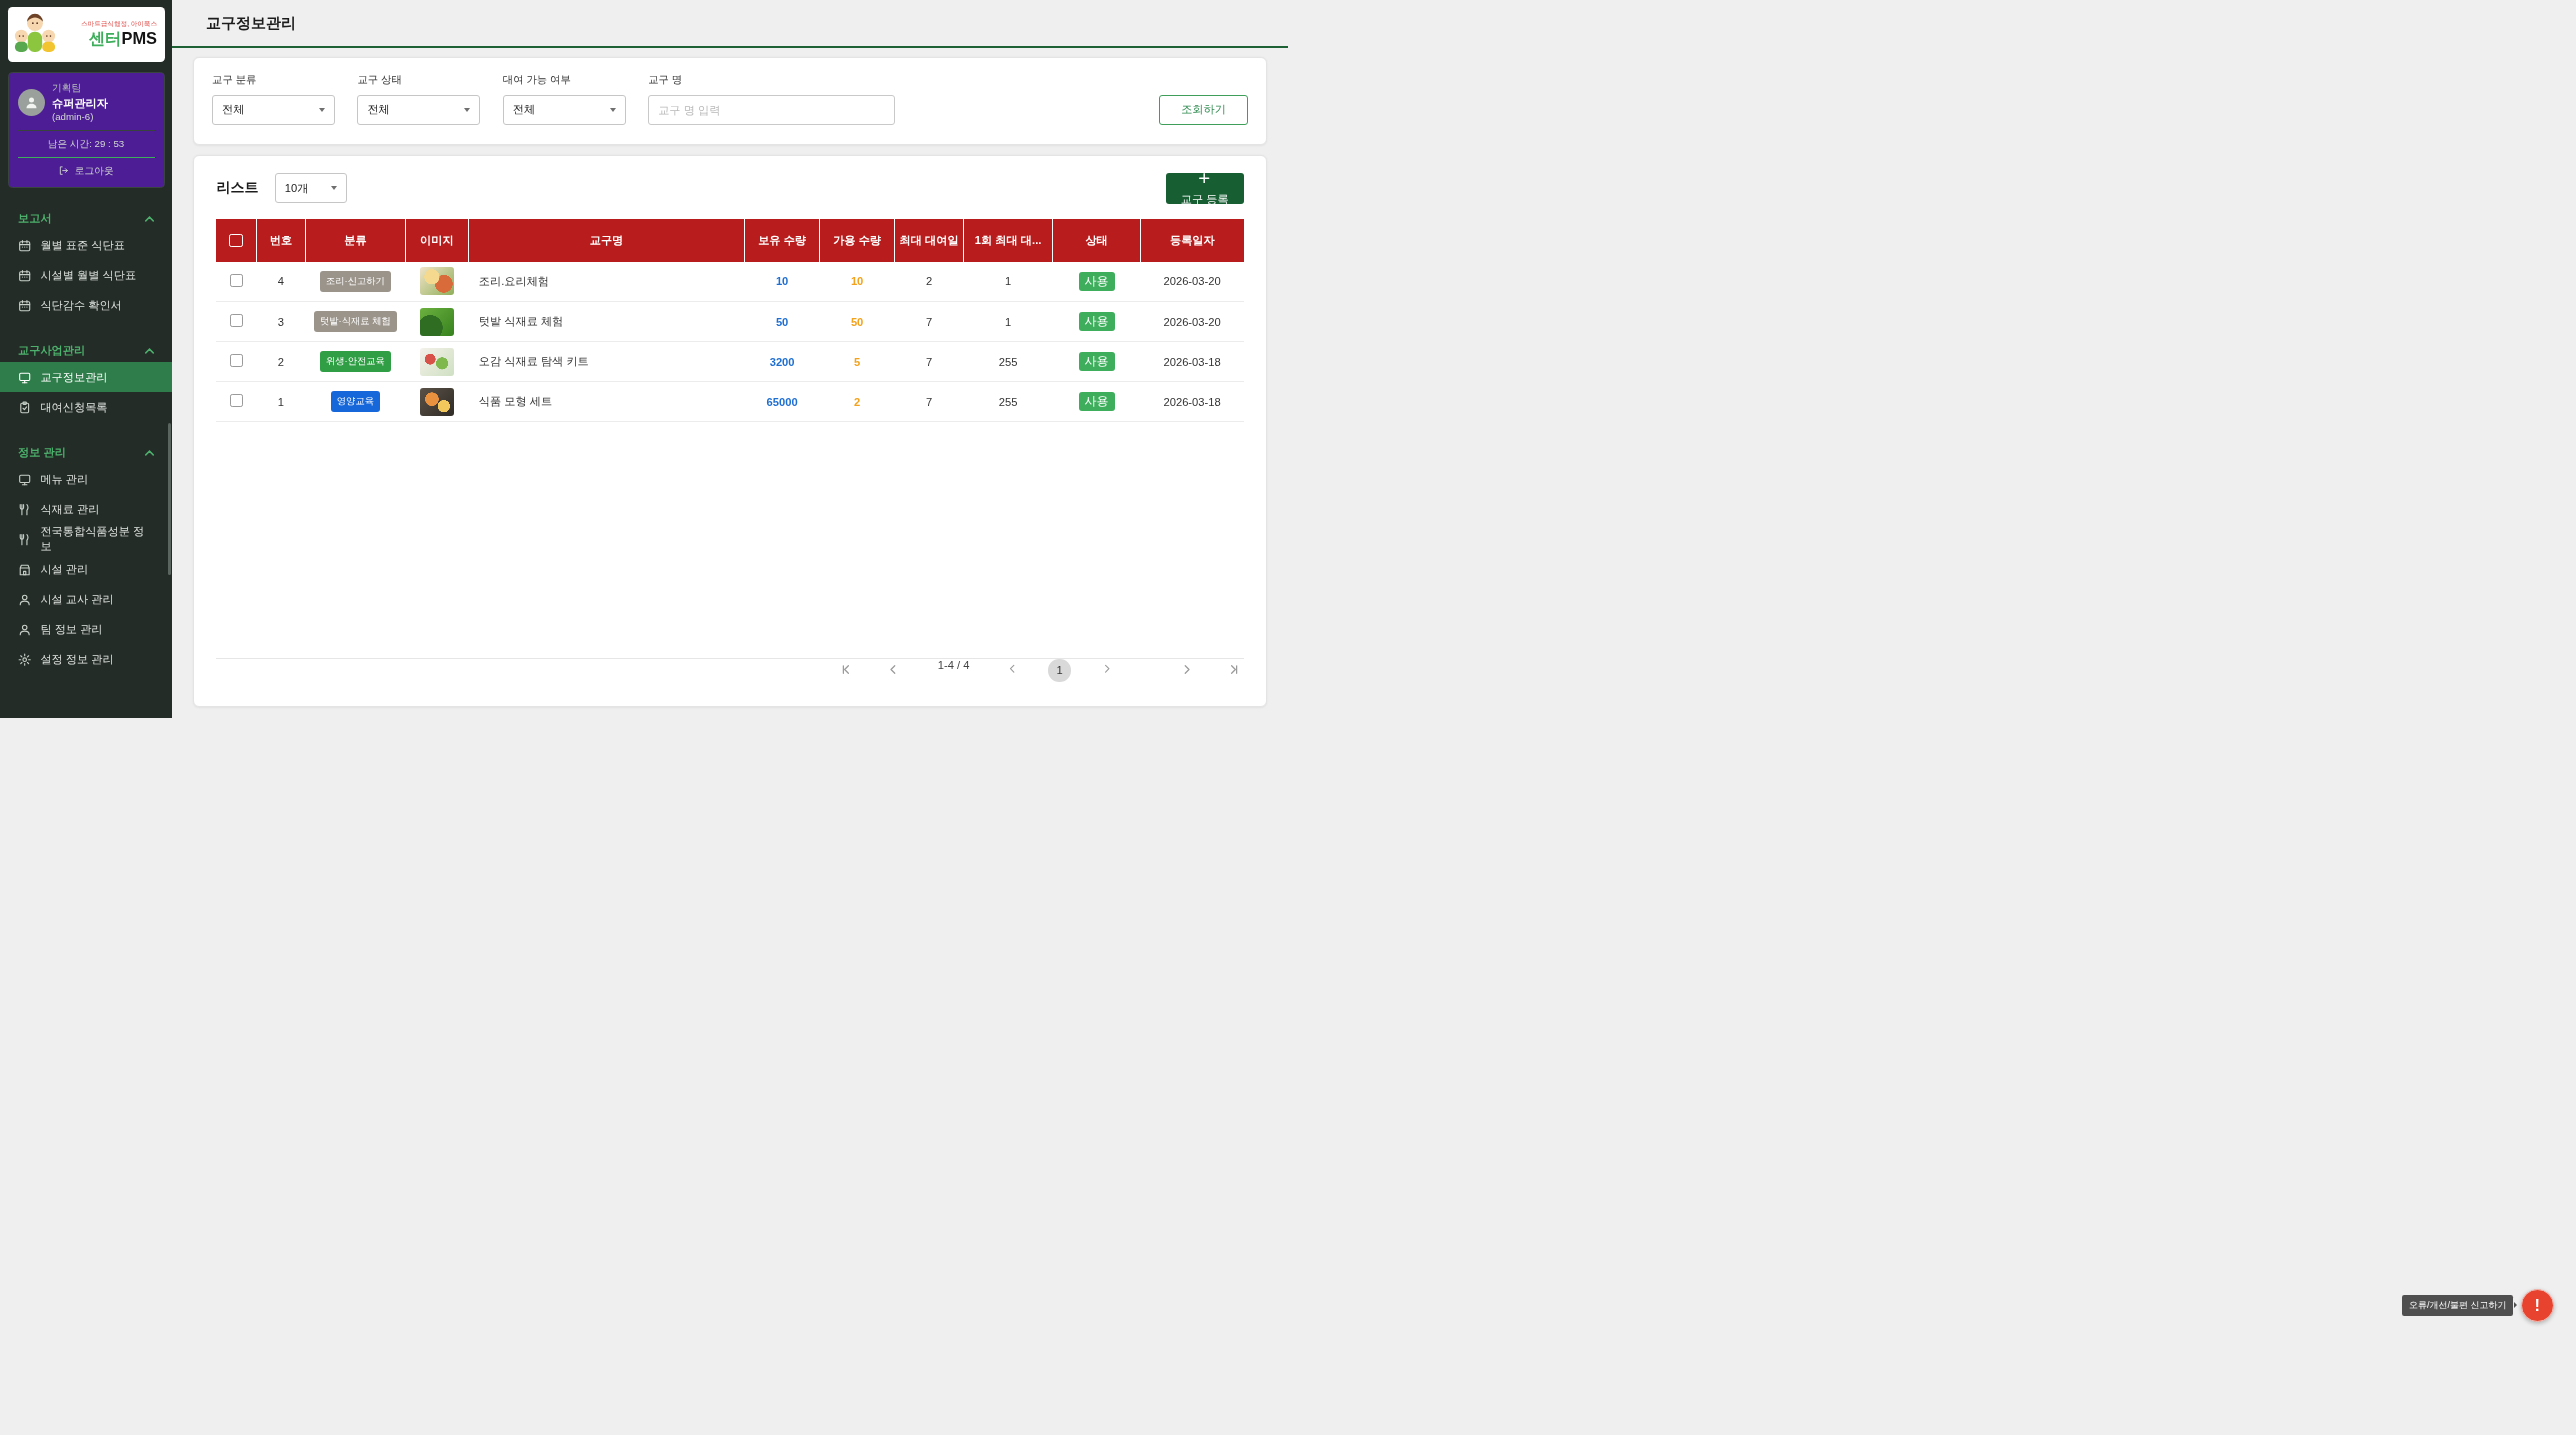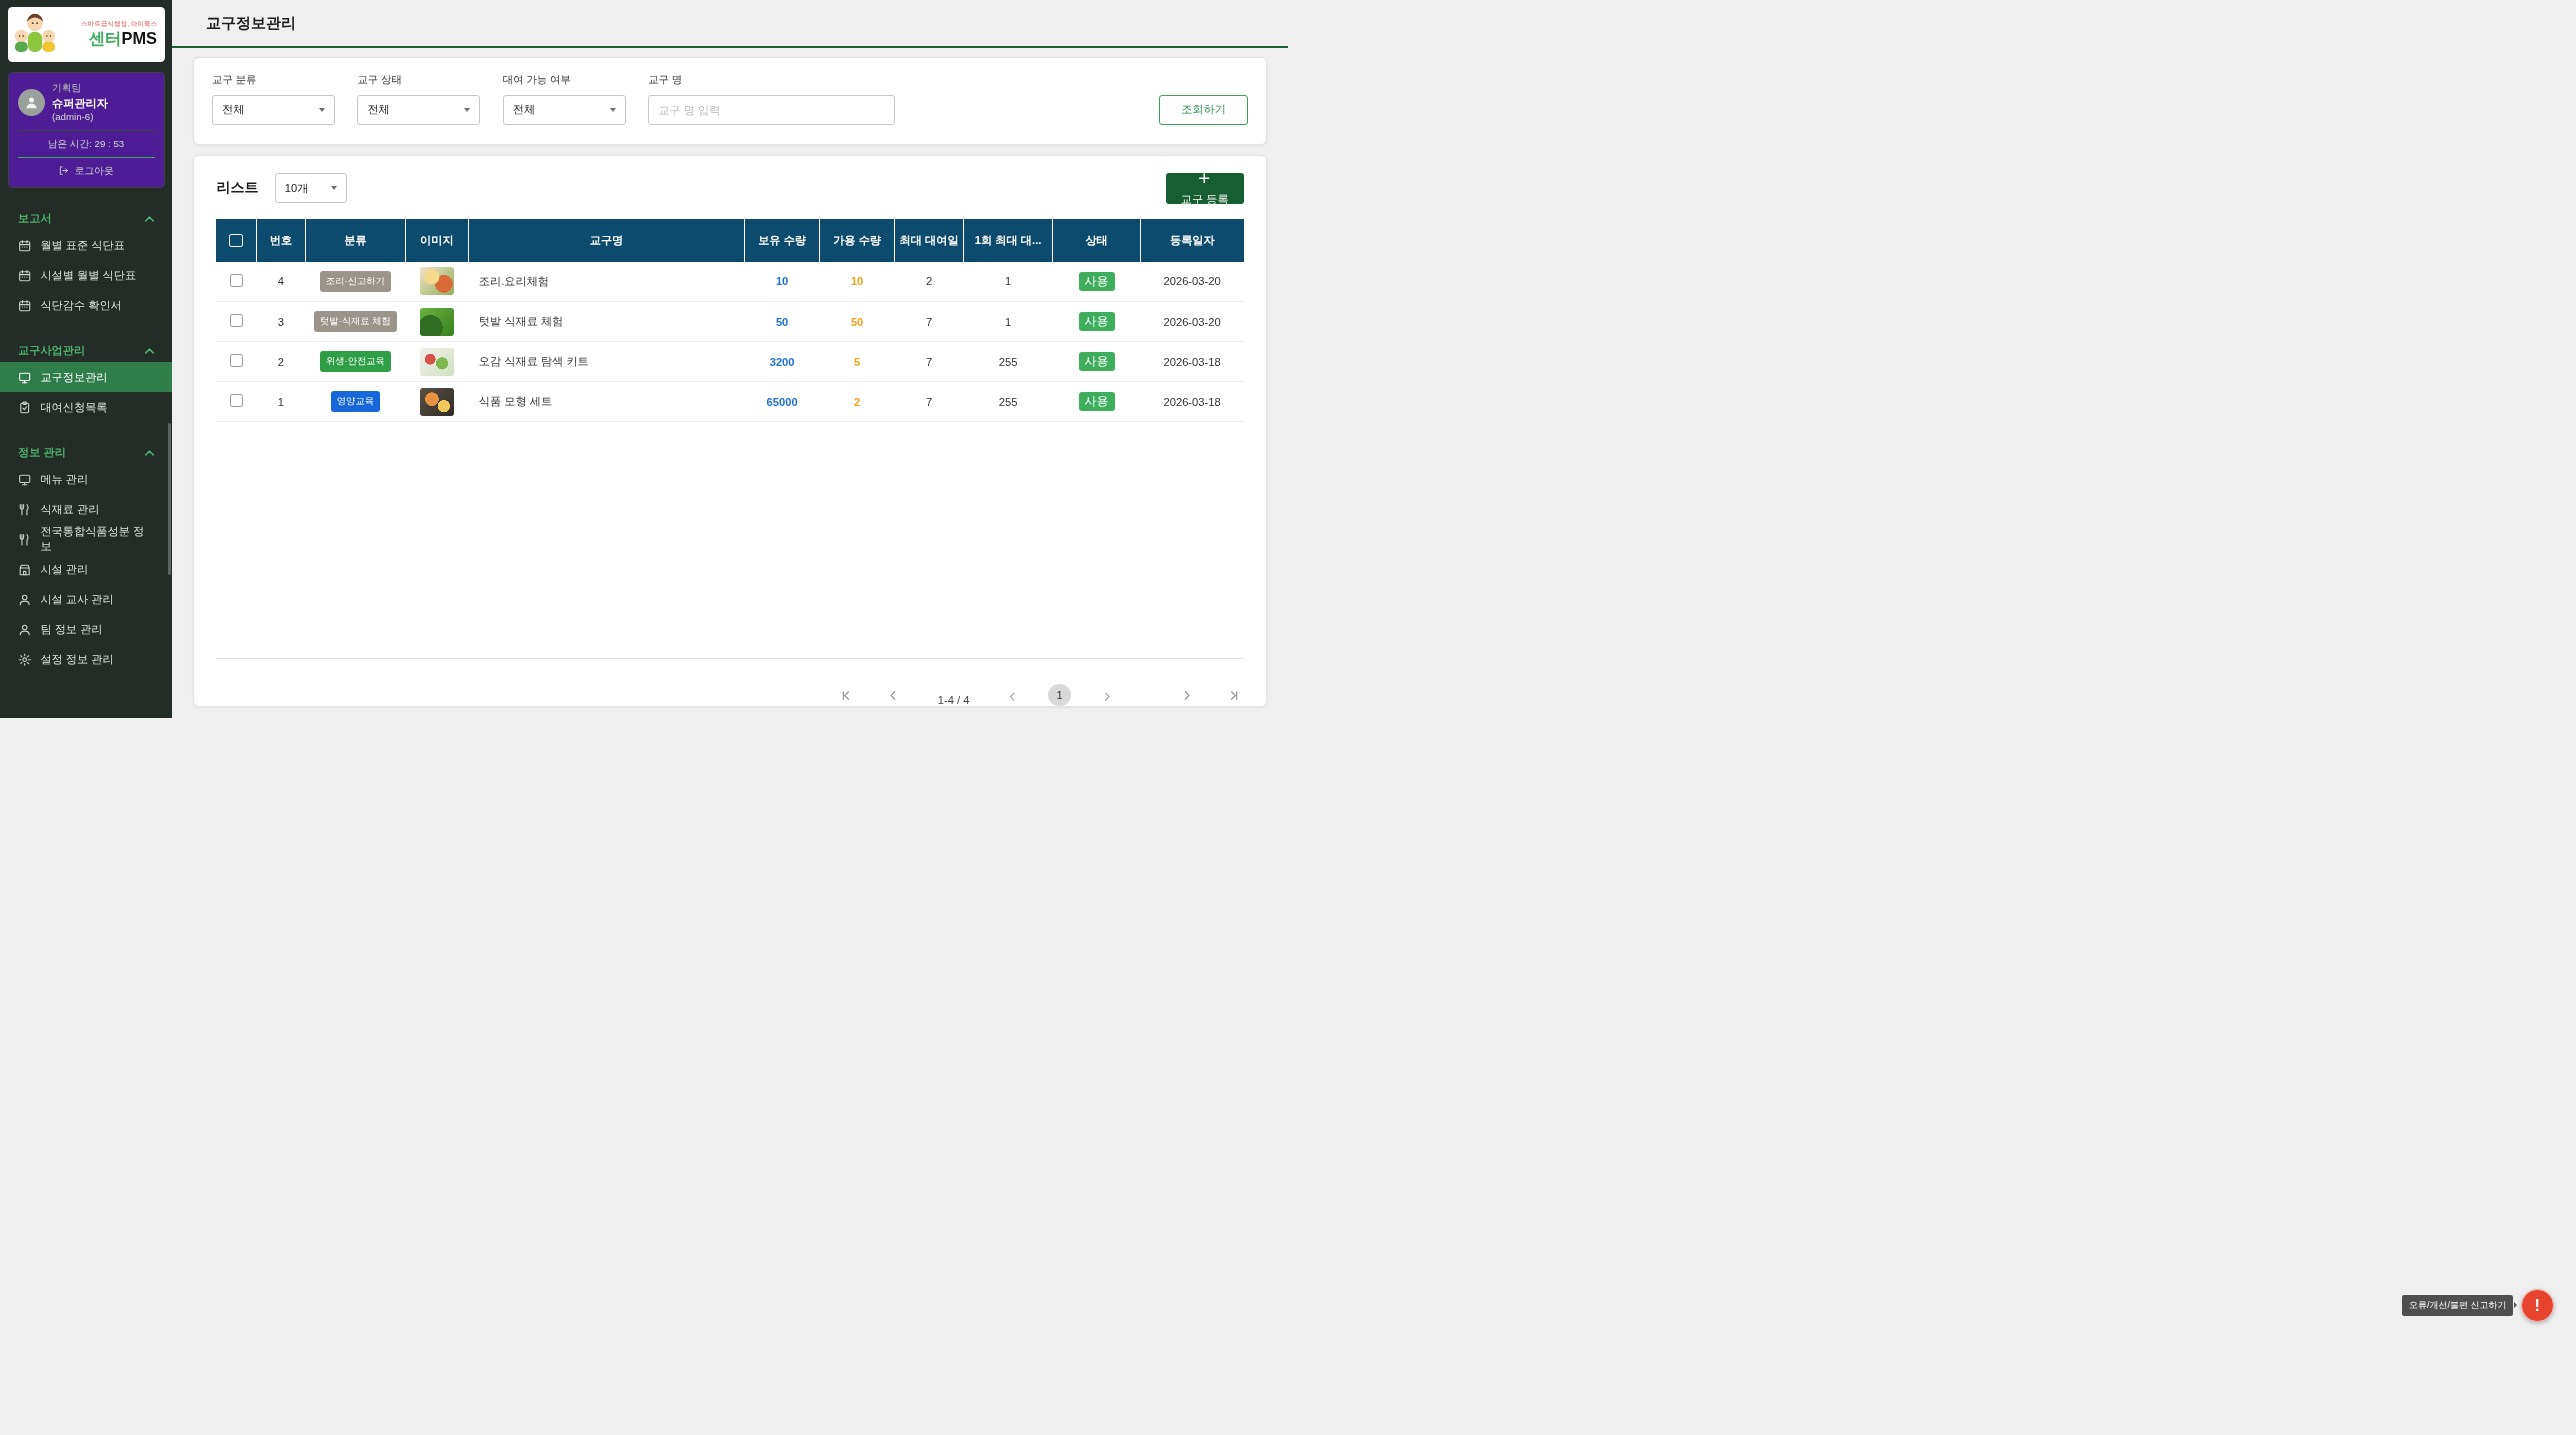--- a/index.html
+++ b/index.html
@@ -50,33 +50,33 @@
 
   
   .list-card { margin-top:10.4px; height:552px; padding:16.4px 22.4px 0; display:flex; flex-direction:column; }
   .list-head { display:flex; align-items:center; gap:16.4px; }
   .list-title { font-size:14px; font-weight:bold; color:#1c1c1c; }
   .size-select { width:72px; }
   .register-btn { margin-left:auto; height:31px; padding:0 15px; background:#175e33; border:none; border-radius:3px; color:#fff; font-size:11.2px; display:flex; align-items:center; gap:6.7px; cursor:pointer; font-family:inherit;flex-direction:column; }
 
   .table-wrap { margin-top:15px; flex:1; }
   table { width:100%; border-collapse:collapse; table-layout:fixed; }
-  thead th { background:#0c4a6e; color:#fff; font-size:11.2px; font-weight:bold; height:30px; text-align:center; overflow:hidden; white-space:nowrap; text-overflow:ellipsis; padding:14px 3px; }
+  thead th { background:#b91c1c; color:#fff; font-size:11.2px; font-weight:bold; height:30px; text-align:center; overflow:hidden; white-space:nowrap; text-overflow:ellipsis; padding:14px 3px; }
   thead th + th { border-left:0.7px solid rgba(255,255,255,.3); }
   tbody td { height:40px; border-bottom:0.7px solid #ececec; text-align:center; font-size:11.2px; color:#333; }
   td.name-cell { text-align:left; padding-left:10.4px; }
   .checkbox { width:13.4px; height:13.4px; border:1.5px solid #9a9a9a; border-radius:2.2px; background:#fff; display:inline-block; cursor:pointer; }
   .checkbox.header { border-color:#fff; background:transparent; vertical-align:middle; }
   .thumb { width:34px; height:28px; border-radius:3px; margin:0 auto; }
   .badge-cat { display:inline-block; padding:3.7px 6px; border-radius:3px; color:#fff; font-size:9.3px; white-space:nowrap; }
   .badge-status { display:inline-block; width:36px; line-height:19.4px; border-radius:3px; color:#fff; font-size:12px; }
   .num-stock { color:#1f6fd2; font-weight:bold; }
   .num-avail { color:#f2a21c; font-weight:bold; }
 
-  .pagination { border-top:0.7px solid #e6e6e6; height:48px; display:flex; align-items:flex-end; justify-content:flex-end; gap:26px; color:#9b9b9b; flex-shrink:0; }
+  .pagination { border-top:0.7px solid #e6e6e6; height:48px; display:flex; align-items:flex-start; justify-content:flex-end; gap:26px; color:#9b9b9b; flex-shrink:0; }
   .pg-btn { background:none; border:none; color:#9b9b9b; display:flex; align-items:center; cursor:pointer; padding:3px; }
   .pg-range { font-size:11.2px; color:#444; margin:0 7.5px; }
   .pg-current { width:22.4px; height:22.4px; border-radius:50%; background:#d9d9d9; color:#333; font-size:11.2px; display:flex; align-items:center; justify-content:center; cursor:pointer; border:none; font-family:inherit; }
   .pg-gap { width:7.5px; }
 
   
   .feedback { position:fixed; right:22.4px; bottom:113px; display:flex; align-items:center; gap:7.5px; }
   .feedback-tooltip { background:#4f4f4f; color:#fff; font-size:9px; padding:3.7px 6.7px; border-radius:2.2px; position:relative; white-space:nowrap; }
   .feedback-tooltip::after { content:""; position:absolute; right:-3.7px; top:50%; margin-top:-3.7px; border-top:3.7px solid transparent; border-bottom:3.7px solid transparent; border-left:3.7px solid #4f4f4f; }
   .feedback-btn { width:33px; height:33px; border-radius:50%; background:#e8432e; border:1.5px solid #f5b6ae; color:#fff; font-size:16.4px; font-weight:bold; display:flex; align-items:center; justify-content:center; cursor:pointer; box-shadow:0 1.5px 4.5px rgba(0,0,0,.25); font-family:inherit; }

